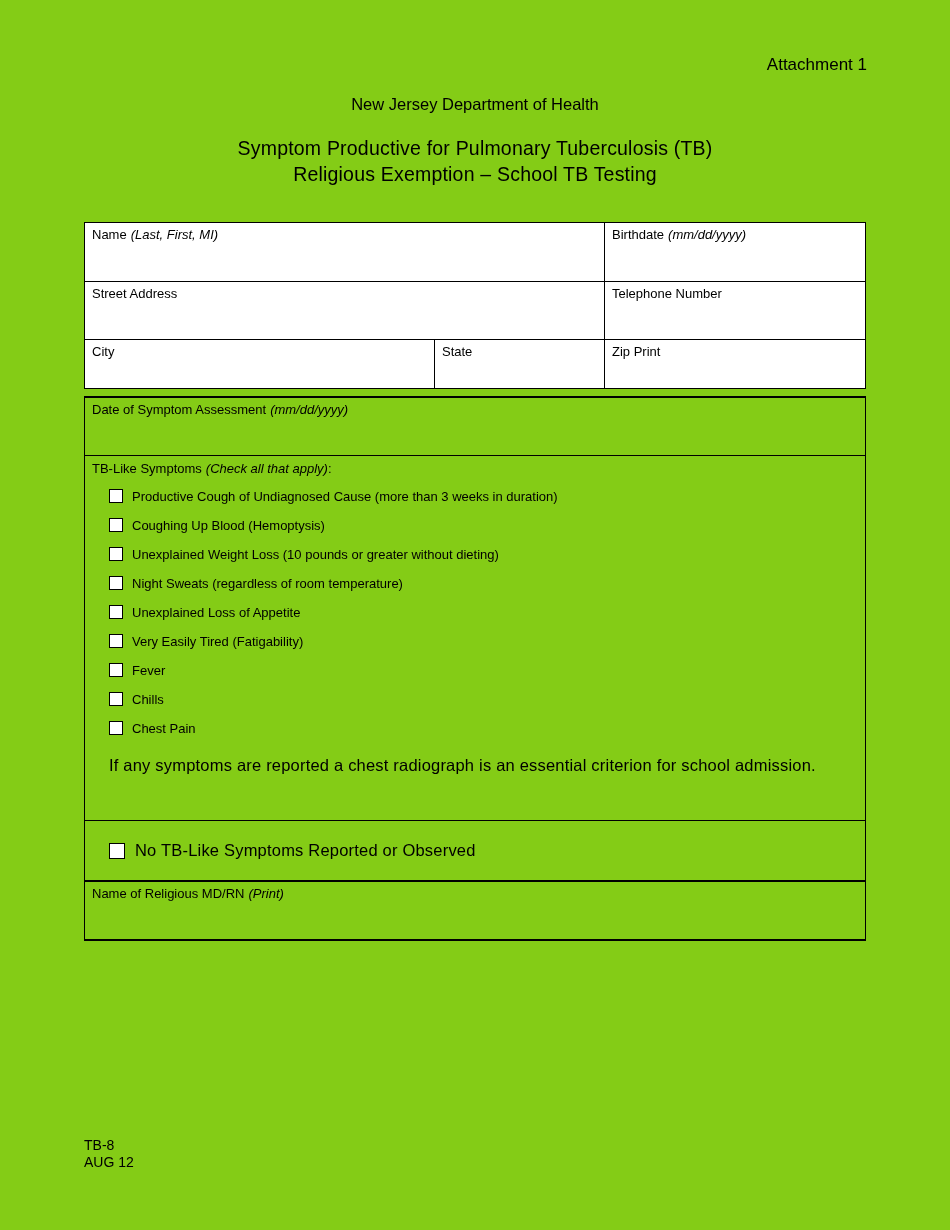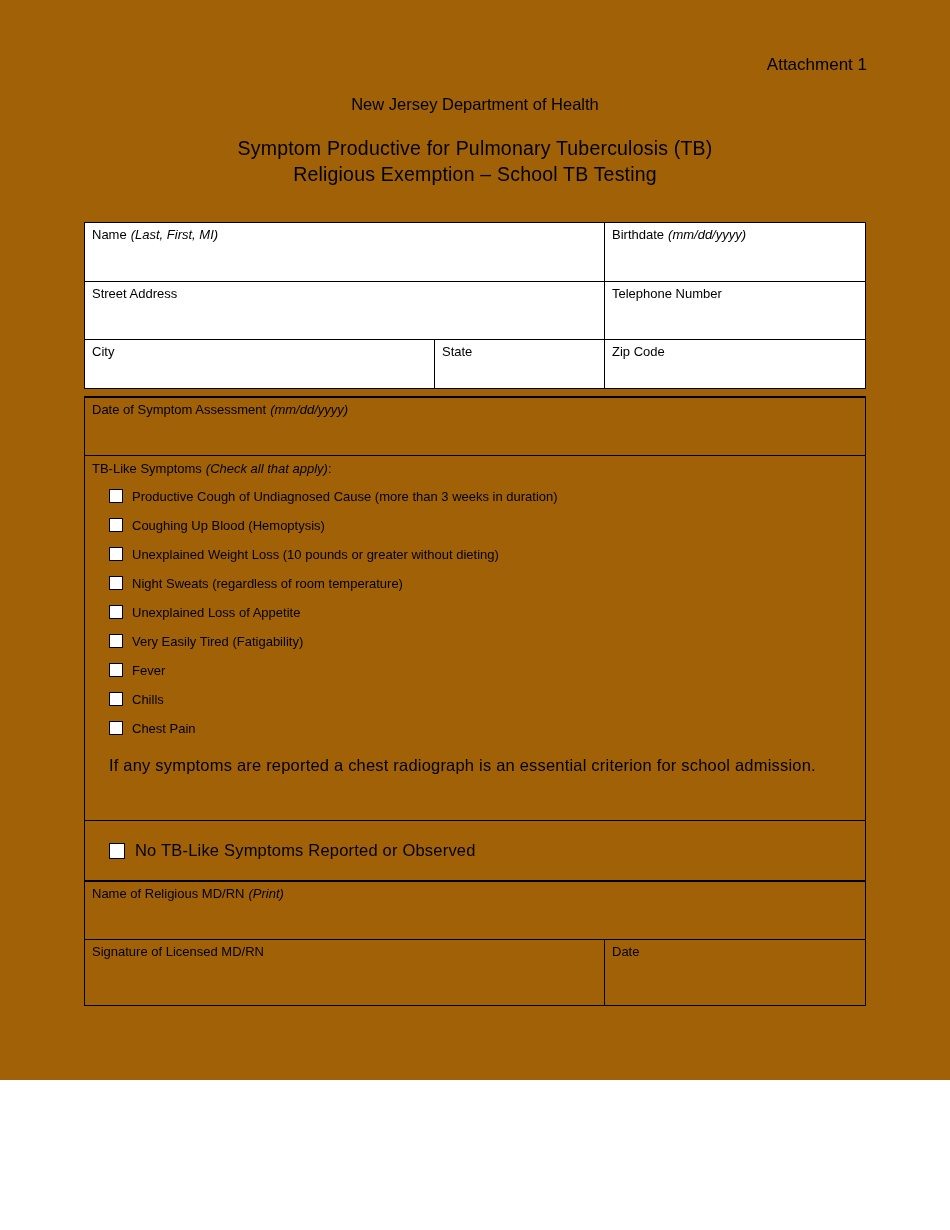--- a/index.html
+++ b/index.html
@@ -2,21 +2,21 @@
 <html><head>
 <meta charset="utf-8">
 <style>
   * { box-sizing: border-box; margin: 0; padding: 0; }
   html, body { background: #fff; }
   body {
     width: 950px; height: 1230px;
     font-family: "Liberation Sans", "DejaVu Sans", sans-serif;
     color: #000;
   }
-  .page { position: relative; width: 950px; height: 1080px; overflow: hidden; background: #a16207; }
+  .page { position: relative; width: 950px; height: 1230px; overflow: hidden; background: #84cc16; }
 
   
   .attachment { position: absolute; top: 55px; right: 83px; font-size: 17px; }
   .dept { position: absolute; top: 95px; left: 0; width: 950px; text-align: center; font-size: 16.5px; }
   .main-title { position: absolute; top: 136px; left: 0; width: 950px; text-align: center; font-size: 19.5px; line-height: 25.5px; letter-spacing: 0.2px; }
 
   
   .form { position: absolute; left: 84px; top: 222px; width: 782px; font-size: 13px; }
   .t { border: 1.6px solid #000; background: #fff; }
   .row { display: flex; }
@@ -82,21 +82,21 @@
         </div>
       </div>
       <div class="row r-short">
         <div class="cell w-city">
           <span>City</span>
         </div>
         <div class="cell w-state bl">
           <span>State</span>
         </div>
         <div class="cell w-rest bl">
-          <span>Zip Code</span>
+          <span>Zip Print</span>
         </div>
       </div>
     </div>
 
     <div class="t2">
 
       <div class="date-row bb">
         <span>Date of Symptom Assessment</span><span class="hint">(mm/dd/yyyy)</span>
       </div>
 
@@ -147,28 +147,20 @@
 
       <div class="no-sym-row">
         <span class="cb-big"></span>
         <span>No TB-Like Symptoms Reported or Observed</span>
       </div>
 
       <div class="name-row bb">
         <span>Name of Religious MD/RN</span><span class="hint">(Print)</span>
       </div>
 
-      <div class="row sig-row">
-        <div class="cell w-main">
-          <span>Signature of Licensed MD/RN</span>
-        </div>
-        <div class="cell w-rest bl">
-          <span>Date</span>
-        </div>
-      </div>
 
     </div>
   </div>
 
   <div class="footer">
     <div>TB-8</div>
     <div>AUG 12</div>
   </div>
 
 </div>

